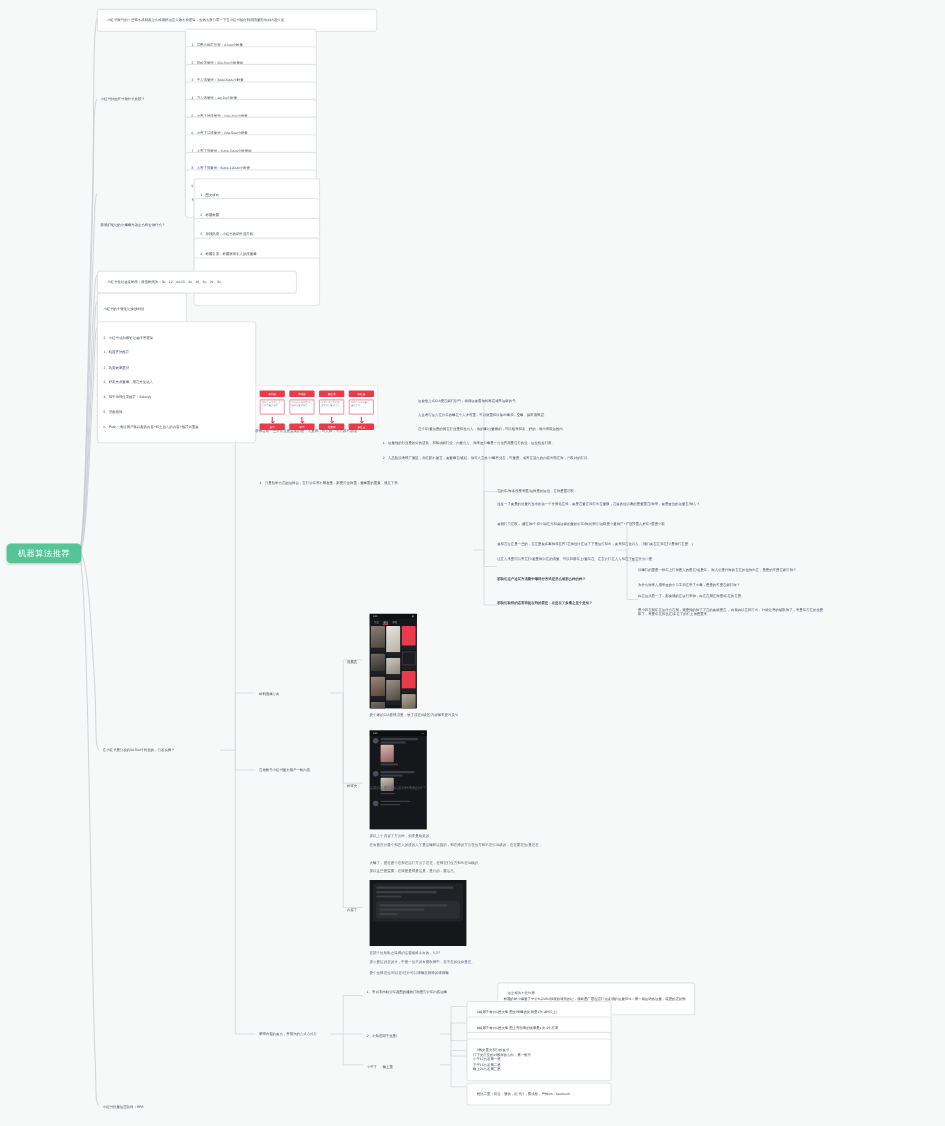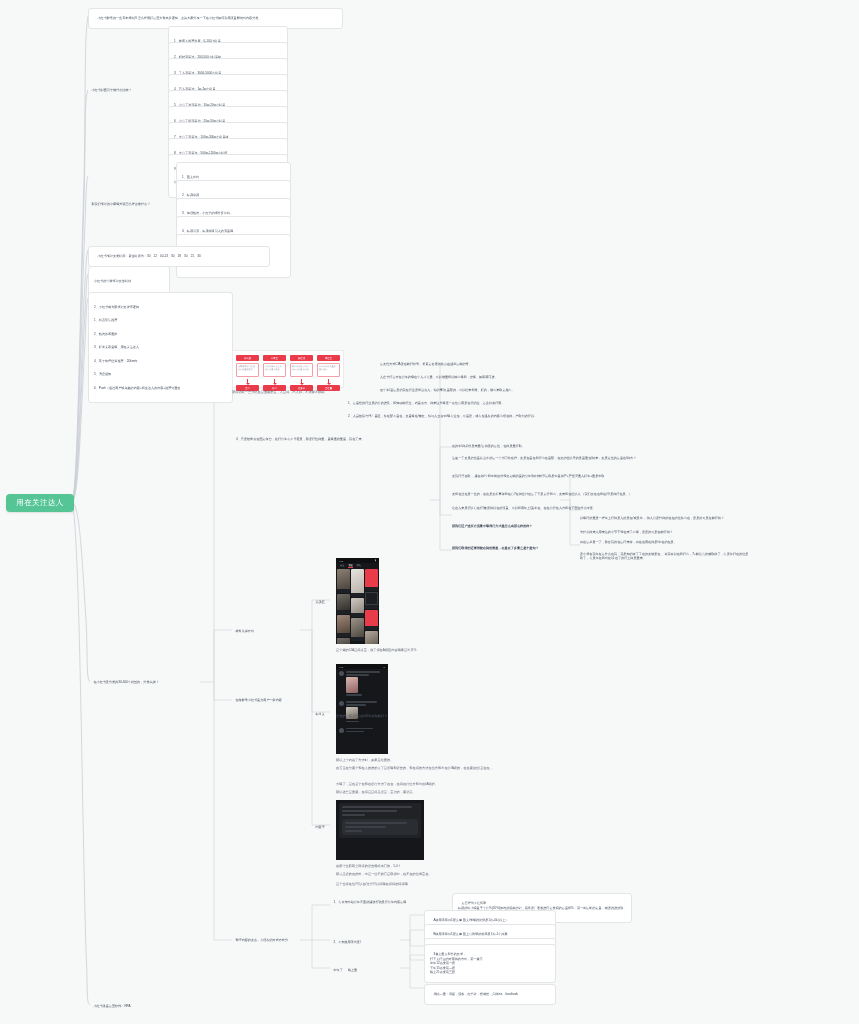--- a/index.html
+++ b/index.html
@@ -153,21 +153,21 @@
       <path d="M440,500 L440,515 L452,515"></path>
       <path d="M440,500 L440,550 L452,550"></path>
 
       <path d="M560,500 L570,500 L570,475 L580,475"></path>
       <path d="M570,500 L570,510 L580,510"></path>
       <path d="M570,500 L570,545 L580,545"></path>
     </g>
   </svg>
 
   <div class="root" style="left:6px;top:494px;width:68px;height:18px;">
-    <span>用在关注达人</span>
+    <span>机器算法推荐</span>
   </div>
 
   <div class="node fs3" style="left:88px;top:8px;width:255px;">
     <span>小红书账号的一些基本规则及怎么样用好运营大致本质逻辑，去搞大家分享一下在小红书如何利用流量影响到内容分发。</span>
   </div>
 
   <div class="plain fs3" style="left:88px;top:84px;width:100px;">
     <span>小红书封面尺寸做什么比较？</span>
   </div>
 

